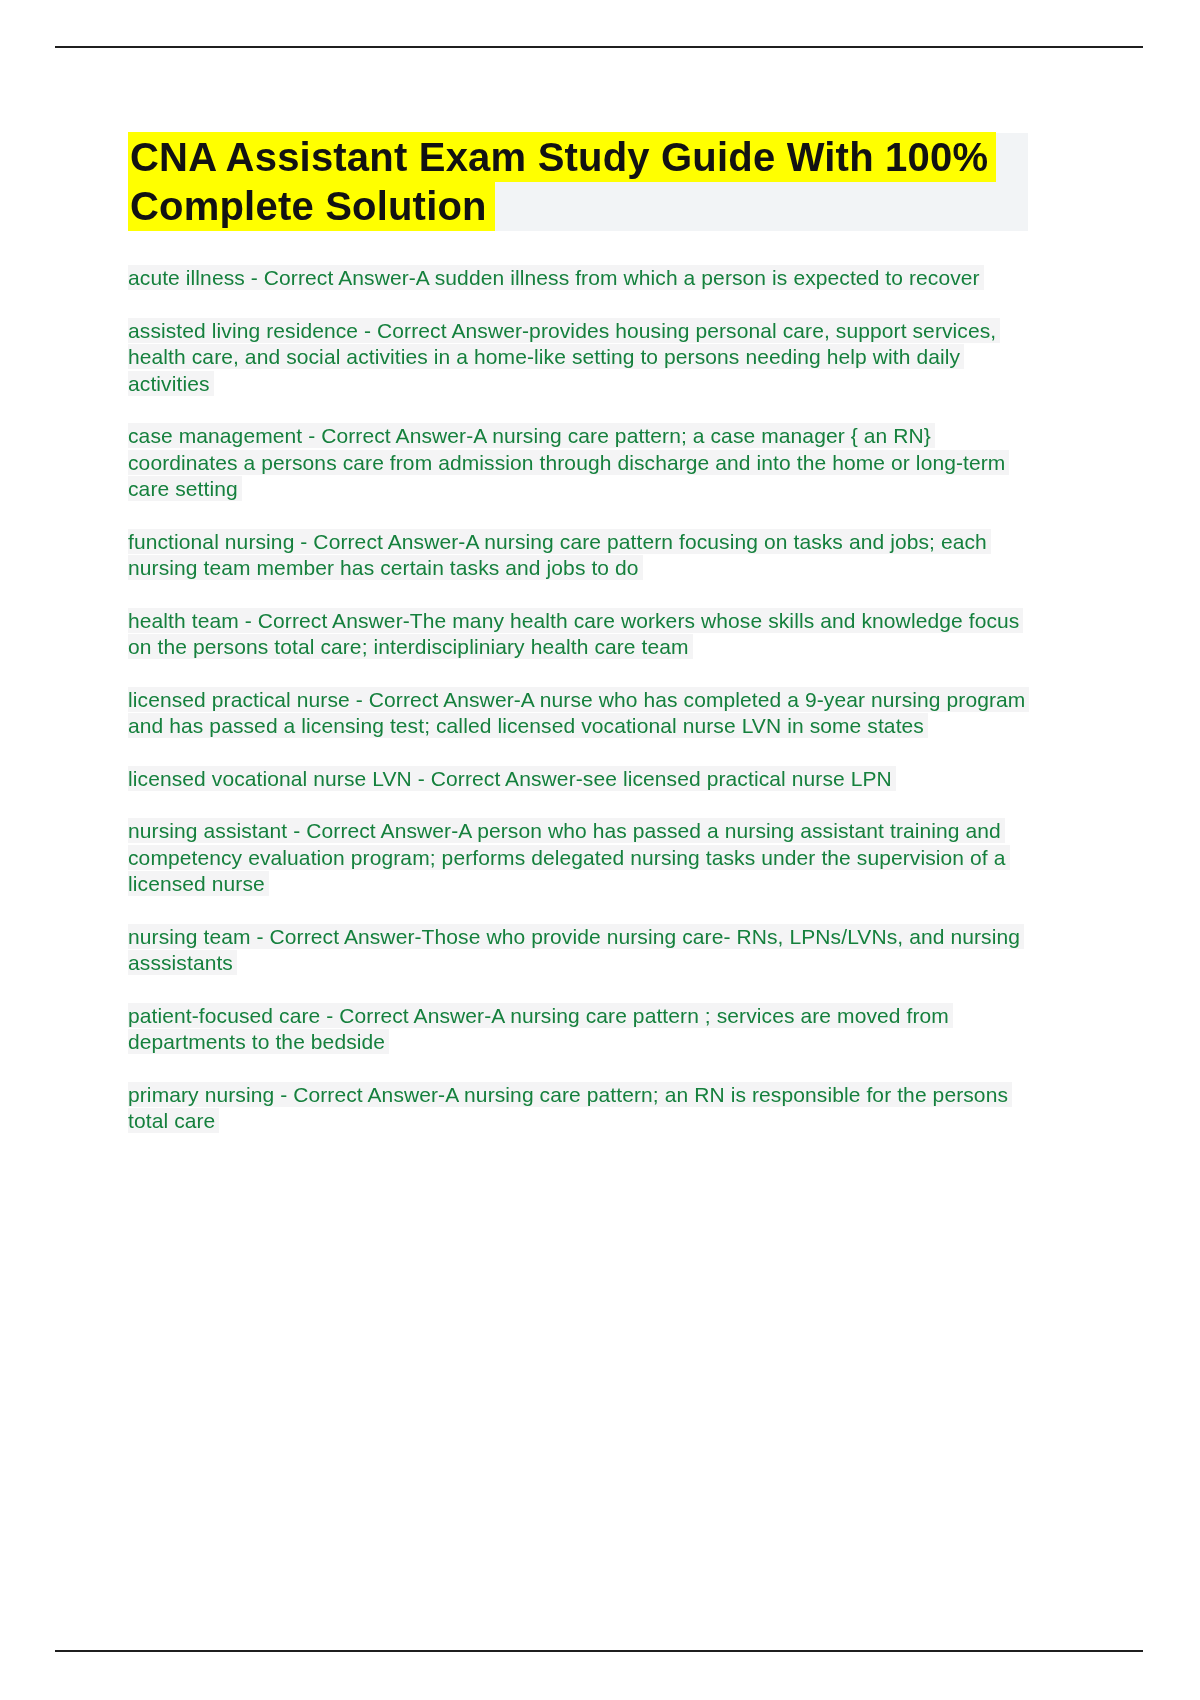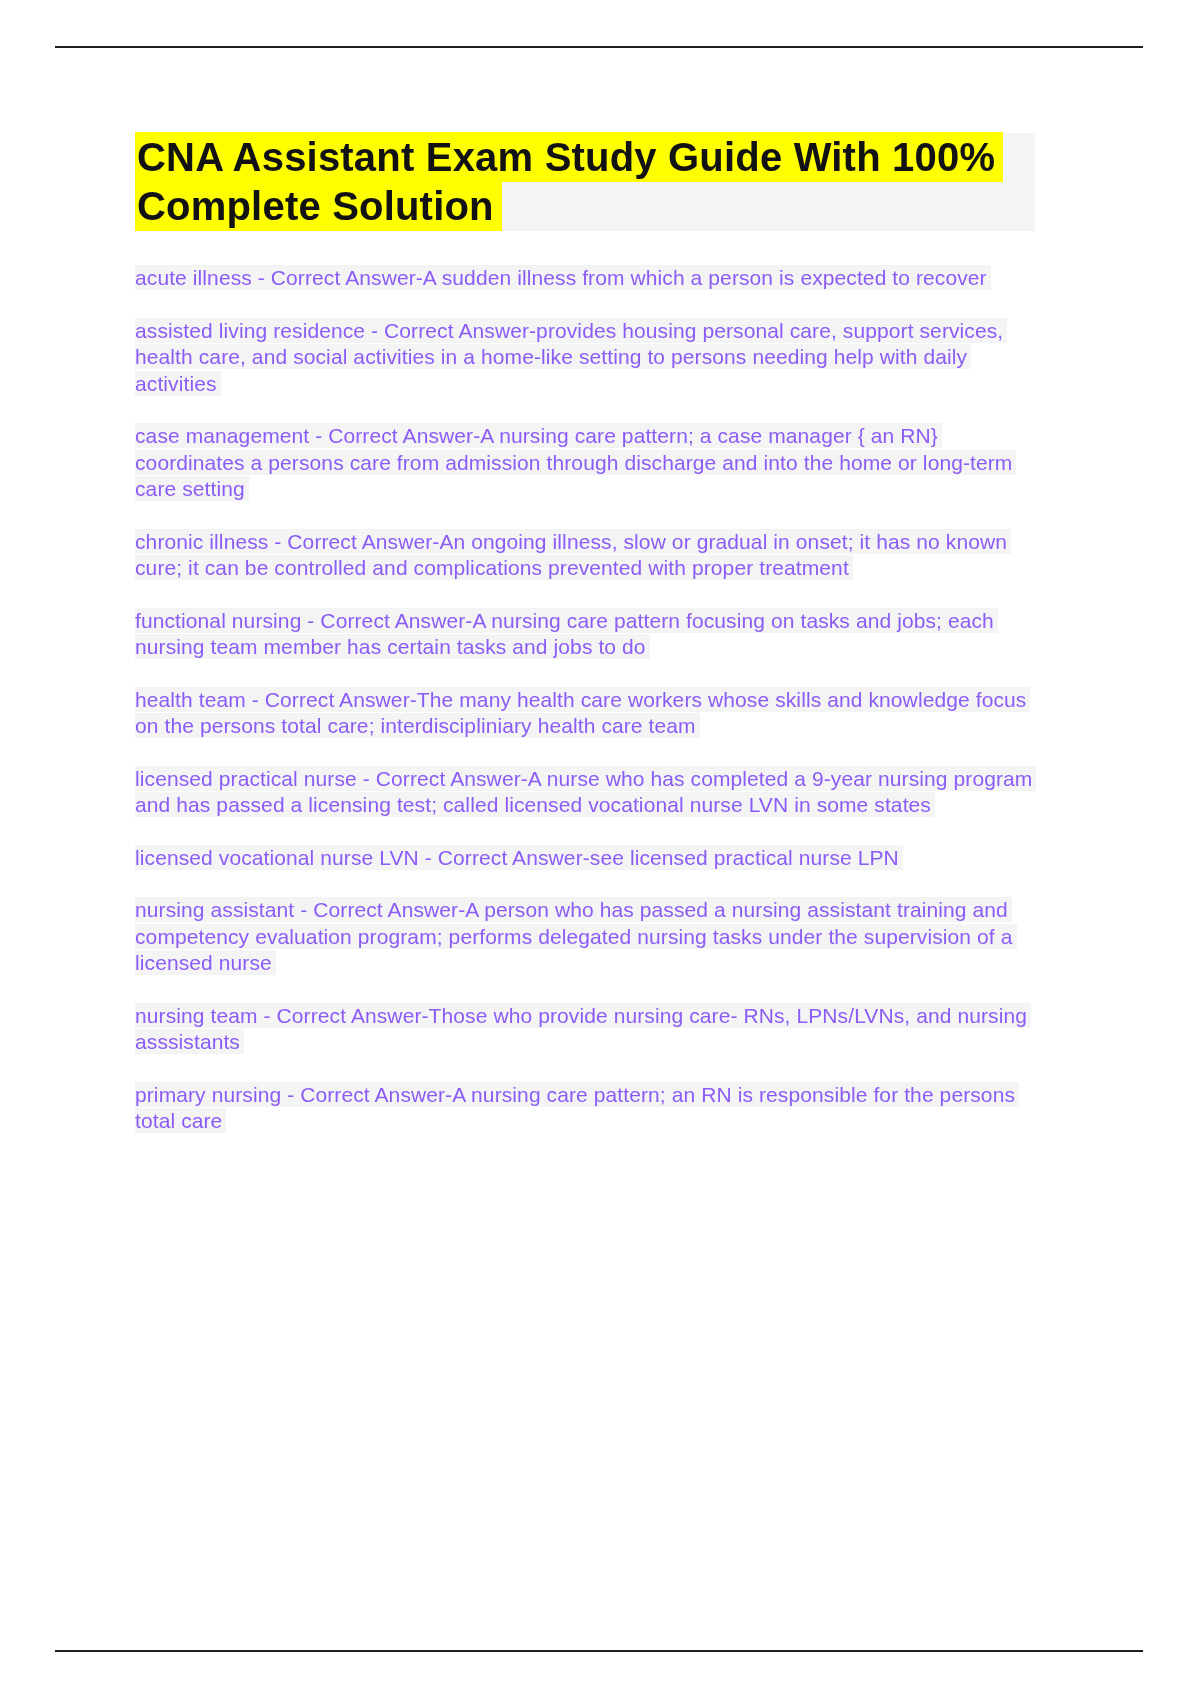--- a/index.html
+++ b/index.html
@@ -24,21 +24,21 @@
     left: 55px;
     right: 57px;
     height: 0;
     border-top: 2px solid #1f1f1f;
   }
   .rule.top { top: 46px; }
   .rule.bottom { top: 1650px; }
 
   .content {
     position: absolute;
-    left: 135px;
+    left: 128px;
     top: 133px;
     width: 900px;
   }
 
   h1.title {
     margin: 0 0 34px 0;
     font-size: 40px;
     line-height: 49px;
     font-weight: bold;
     color: #121212;
@@ -49,21 +49,21 @@
     background: #ffff00;
     box-decoration-break: clone;
     -webkit-box-decoration-break: clone;
     padding: 3px 8px 3px 2px;
   }
 
   p.entry {
     margin: 0 0 26px 0;
     font-size: 21px;
     line-height: 26.5px;
-    color: #8b5cf6;
+    color: #15803d;
     letter-spacing: 0.1px;
   }
   p.entry .hl {
     background: #f4f4f5;
     box-decoration-break: clone;
     -webkit-box-decoration-break: clone;
     padding: 1px 4px 1px 0;
   }
 </style>
 </head>
@@ -71,24 +71,24 @@
 
 <div class="page">
   <div class="rule top"></div>
 
   <div class="content">
     <h1 class="title"><span class="title-hl">CNA Assistant Exam Study Guide With 100% Complete Solution</span></h1>
 
     <p class="entry"><span class="hl">acute illness - Correct Answer-A sudden illness from which a person is expected to recover</span></p>
     <p class="entry"><span class="hl">assisted living residence - Correct Answer-provides housing personal care, support services, health care, and social activities in a home-like setting to persons needing help with daily activities</span></p>
     <p class="entry"><span class="hl">case management - Correct Answer-A nursing care pattern; a case manager { an RN} coordinates a persons care from admission through discharge and into the home or long-term care setting</span></p>
-    <p class="entry"><span class="hl">chronic illness - Correct Answer-An ongoing illness, slow or gradual in onset; it has no known cure; it can be controlled and complications prevented with proper treatment</span></p>
     <p class="entry"><span class="hl">functional nursing - Correct Answer-A nursing care pattern focusing on tasks and jobs; each nursing team member has certain tasks and jobs to do</span></p>
     <p class="entry"><span class="hl">health team - Correct Answer-The many health care workers whose skills and knowledge focus on the persons total care; interdiscipliniary health care team</span></p>
     <p class="entry"><span class="hl">licensed practical nurse - Correct Answer-A nurse who has completed a 9-year nursing program and has passed a licensing test; called licensed vocational nurse LVN in some states</span></p>
     <p class="entry"><span class="hl">licensed vocational nurse LVN - Correct Answer-see licensed practical nurse LPN</span></p>
     <p class="entry"><span class="hl">nursing assistant - Correct Answer-A person who has passed a nursing assistant training and competency evaluation program; performs delegated nursing tasks under the supervision of a licensed nurse</span></p>
     <p class="entry"><span class="hl">nursing team - Correct Answer-Those who provide nursing care- RNs, LPNs/LVNs, and nursing asssistants</span></p>
+    <p class="entry"><span class="hl">patient-focused care - Correct Answer-A nursing care pattern ; services are moved from departments to the bedside</span></p>
     <p class="entry"><span class="hl">primary nursing - Correct Answer-A nursing care pattern; an RN is responsible for the persons total care</span></p>
   </div>
 
   <div class="rule bottom"></div>
 </div>
 
 </body></html>

